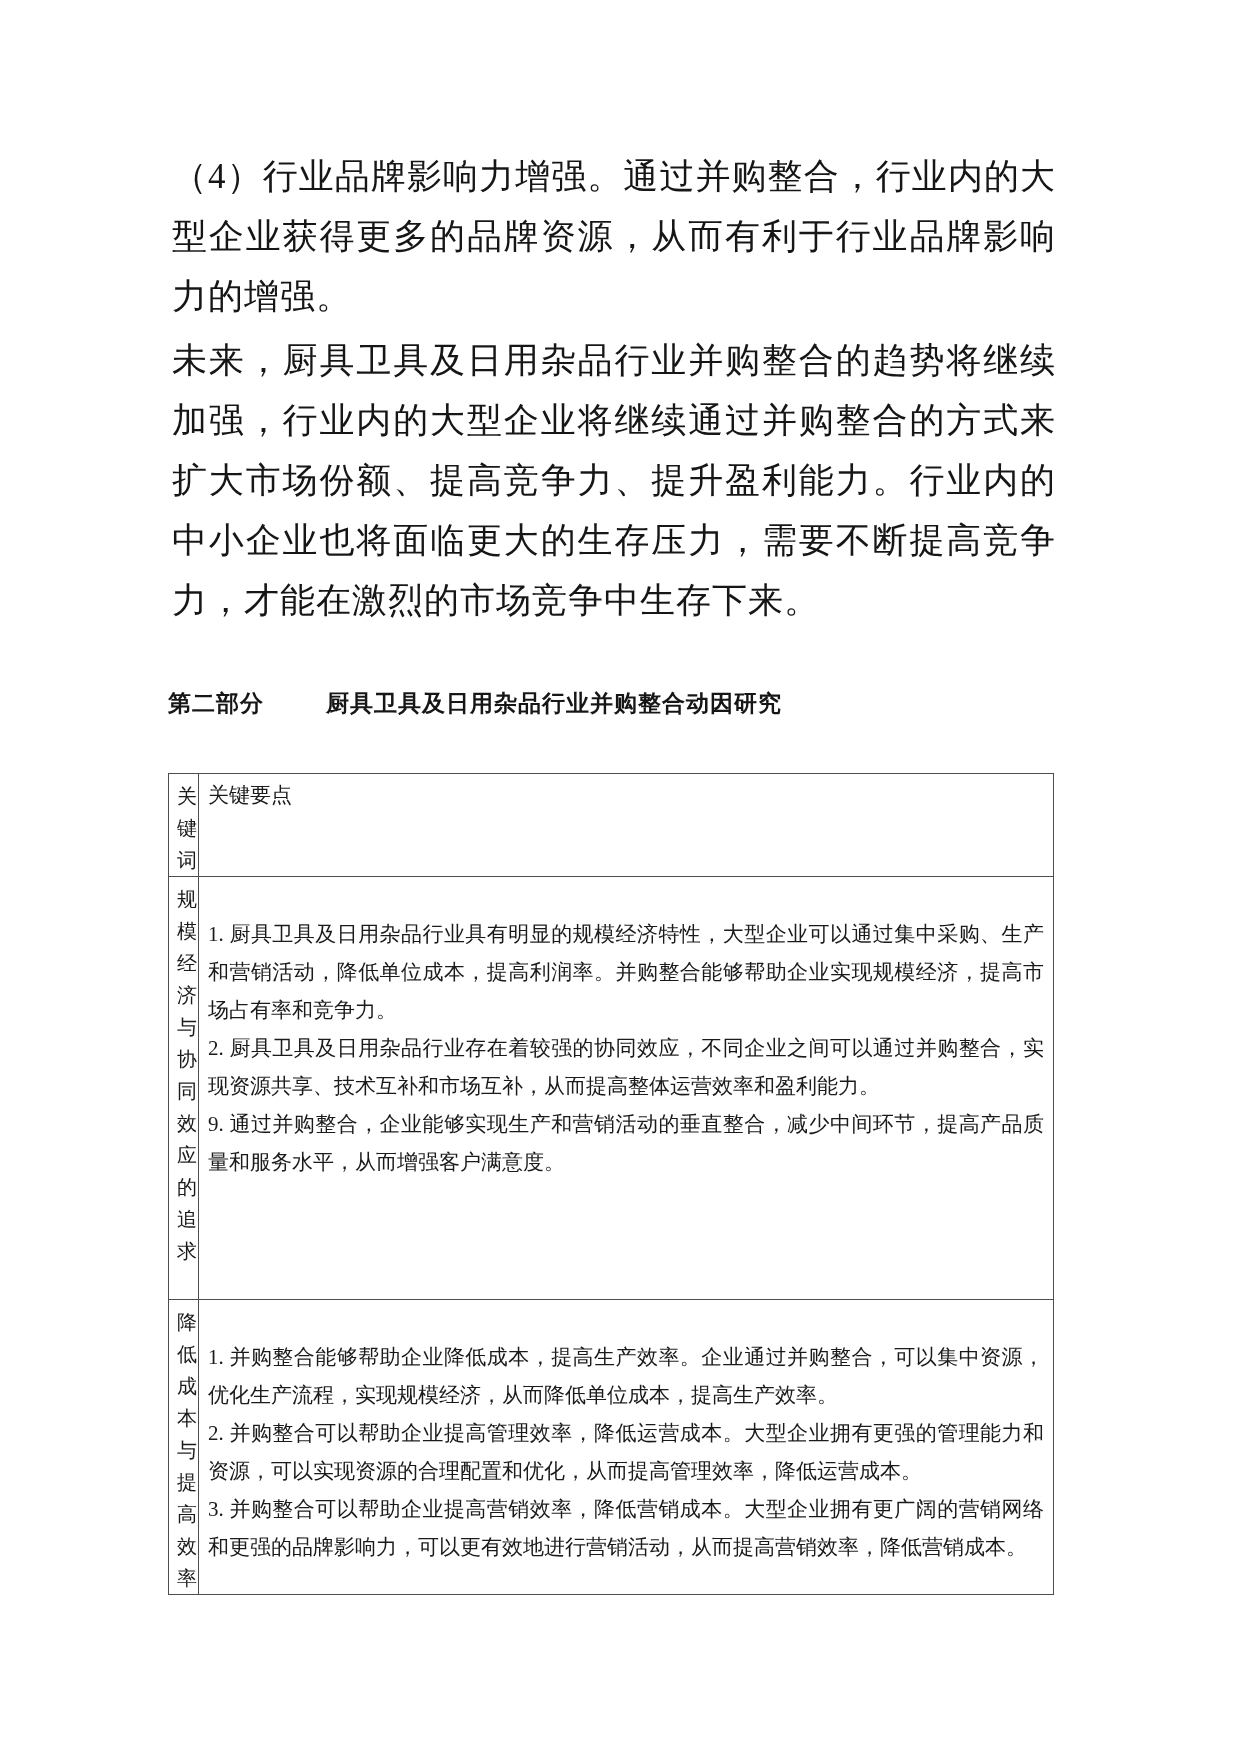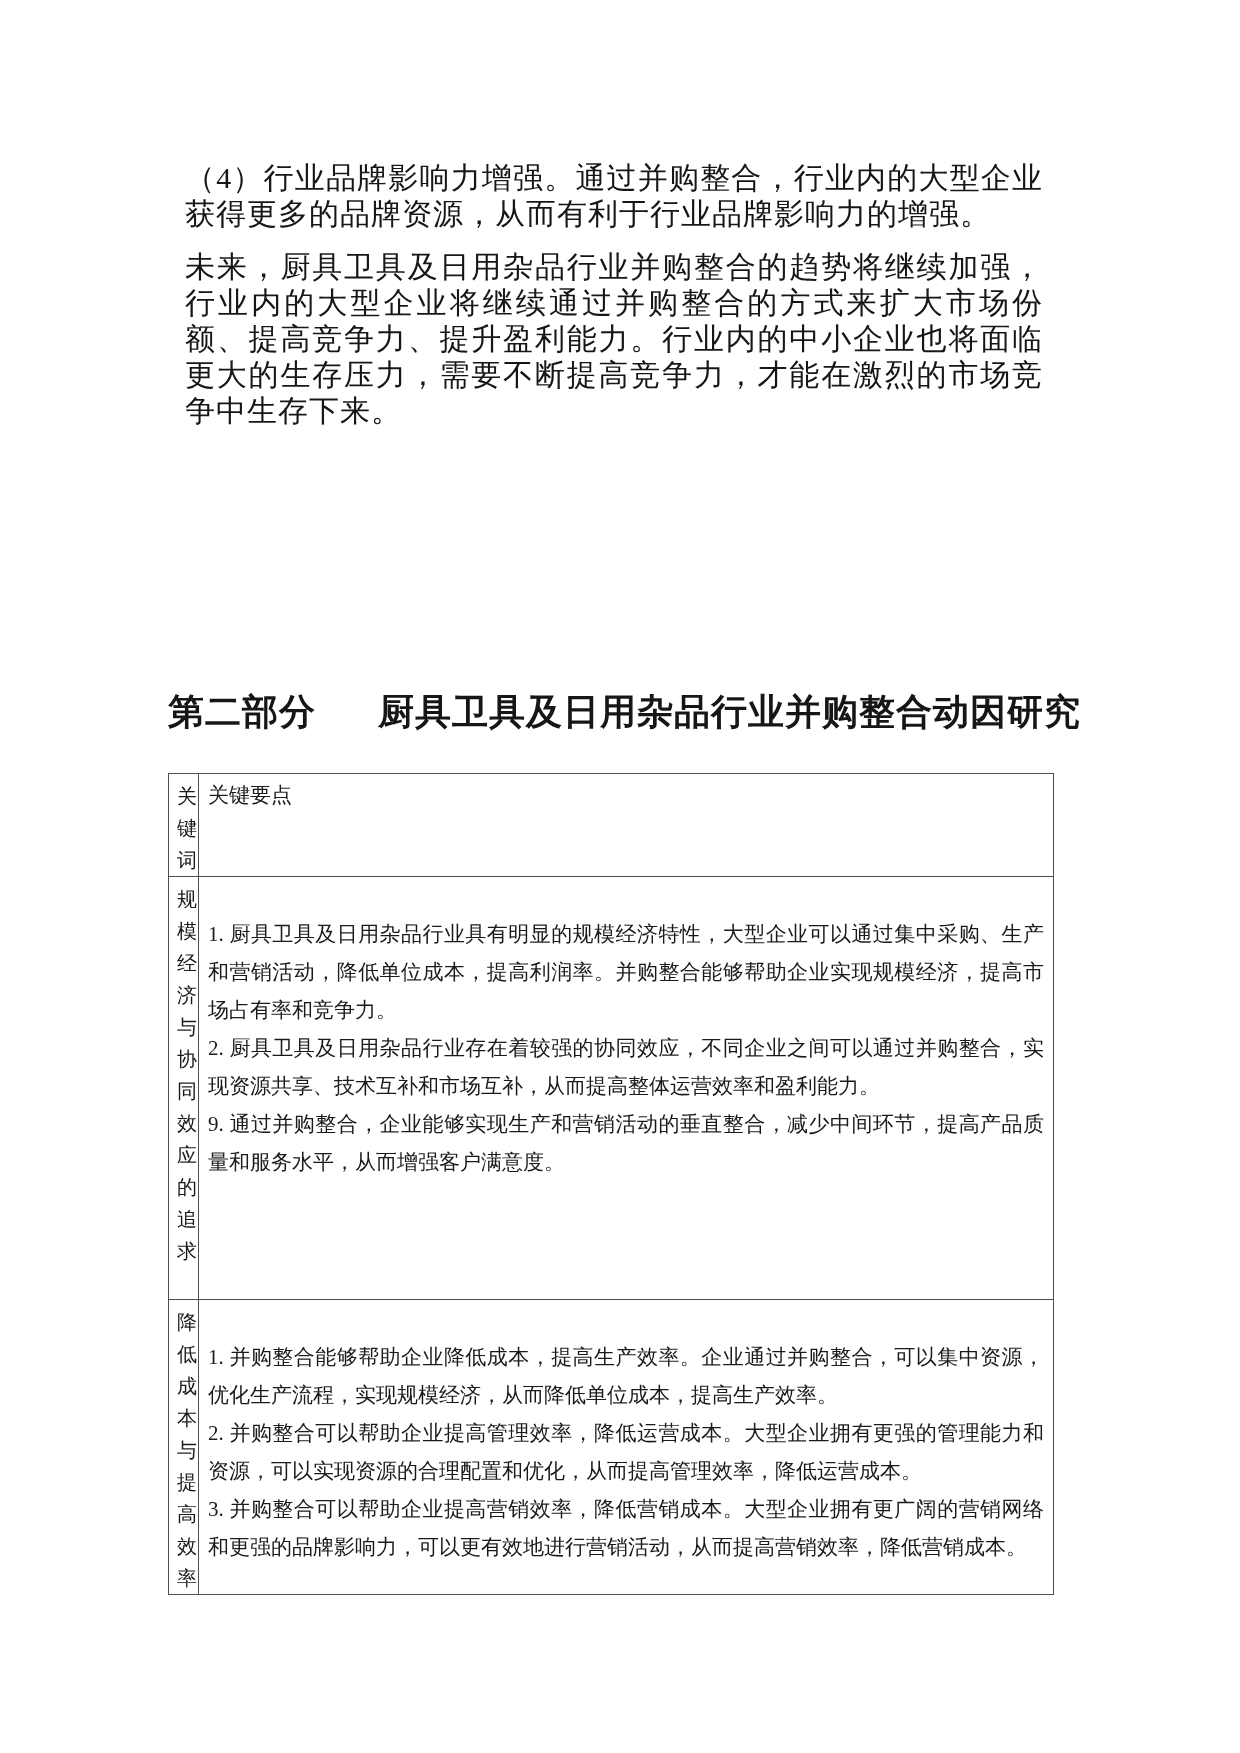--- a/index.html
+++ b/index.html
@@ -12,33 +12,33 @@
     color:#161616;
     overflow:hidden;
   }
   
   .content{
     position:absolute;
     left:168px;top:143px;
     width:892px;
   }
   .para{
-    font-size:30px;
-    line-height:36px;
+    font-size:35px;
+    line-height:60px;
     text-align:justify;
     text-justify:inter-character;
     letter-spacing:1px;
-    margin:17px;
+    margin:4px;
   }
   
   .section-heading{
     position:absolute;
     left:168px;top:688px;
     width:940px;
-    font-size:36px;
+    font-size:23px;
     font-weight:bold;
     letter-spacing:1px;
     white-space:nowrap;
   }
   .section-heading .title-part{margin-left:62px;}
   
   .kw-table{
     position:absolute;
     left:168px;top:773px;
     width:886px;

